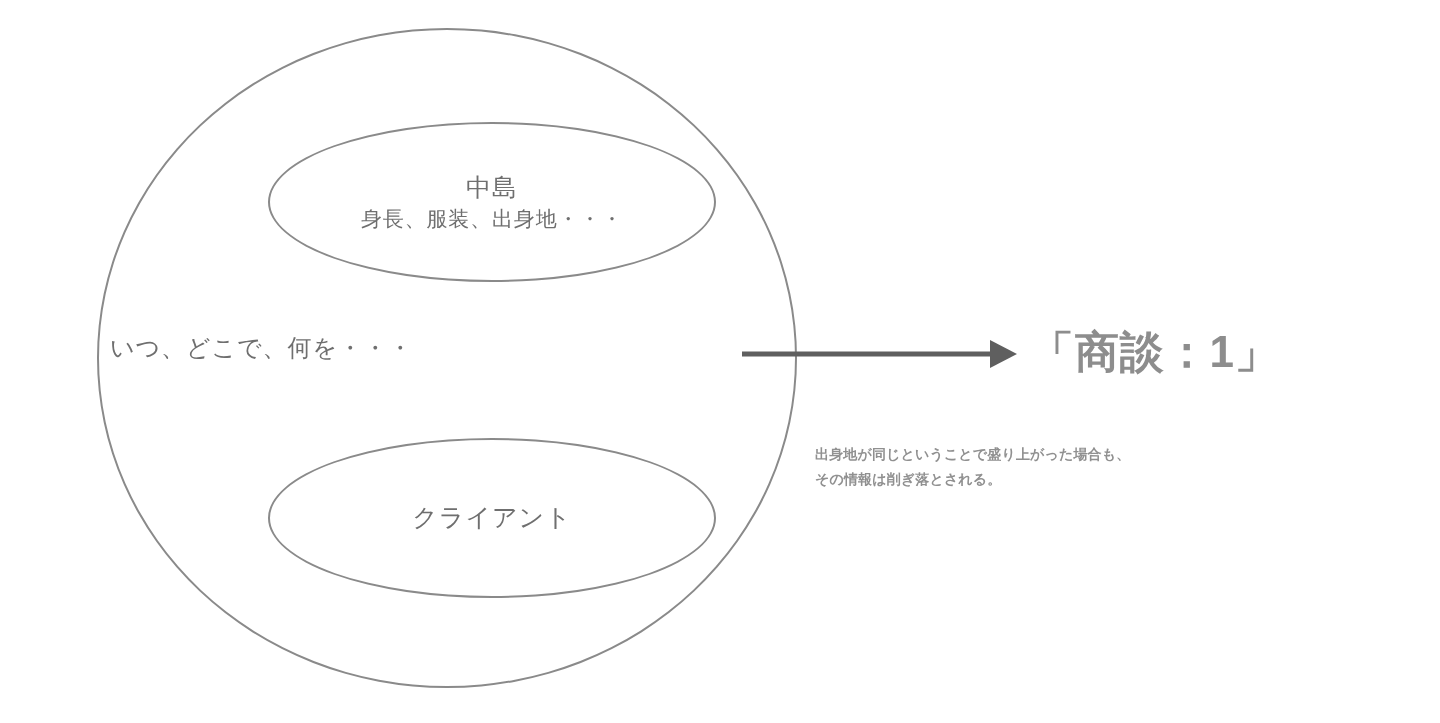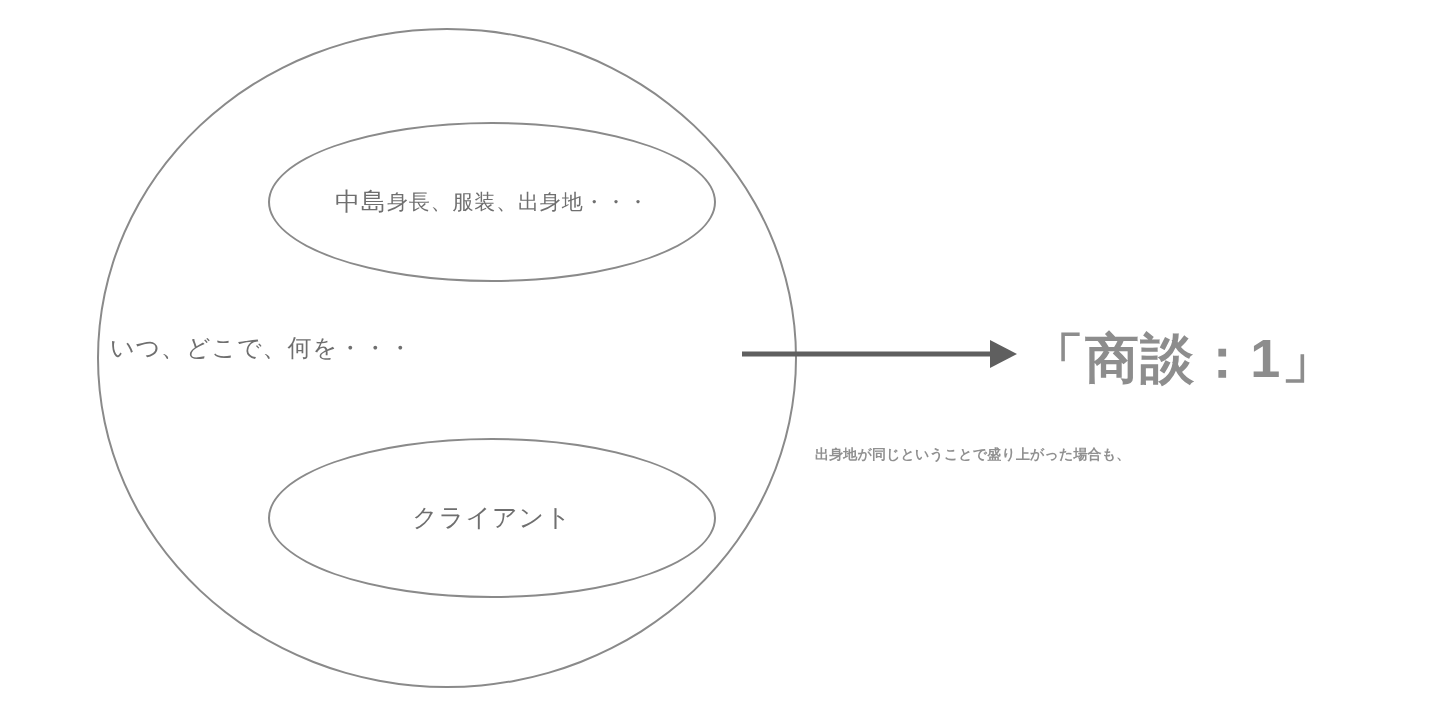--- a/index.html
+++ b/index.html
@@ -29,21 +29,21 @@
     border-radius: 50%;
     box-sizing: border-box;
   }
   
   .inner-ellipse {
     position: absolute;
     border: 2px solid #8a8a8a;
     border-radius: 50%;
     box-sizing: border-box;
     display: flex;
-    flex-direction: row;
+    flex-direction: column;
     align-items: center;
     justify-content: center;
   }
   .inner-top {
     left: 268px;
     top: 122px;
     width: 448px;
     height: 160px;
   }
   .inner-bottom {
@@ -82,21 +82,21 @@
     left: 742px;
     top: 336px;
     width: 275px;
     height: 36px;
   }
   
   .result-label {
     position: absolute;
     left: 1030px;
     top: 323px;
-    font-size: 54px;
+    font-size: 44px;
     font-weight: bold;
     letter-spacing: 0.02em;
     color: #8d8d8d;
     white-space: nowrap;
   }
   
   .note {
     position: absolute;
     left: 815px;
     top: 442px;
@@ -133,15 +133,16 @@
     <svg width="275" height="36" viewBox="0 0 275 36" aria-hidden="true">
       <line x1="0" y1="18" x2="248" y2="18" stroke="#5f5f5f" stroke-width="5"></line>
       <polygon points="248,4 275,18 248,32" fill="#5f5f5f"></polygon>
     </svg>
   </div>
 
   <div class="result-label">「商談：1」</div>
 
   <div class="note">
     <div>出身地が同じということで盛り上がった場合も、</div>
+    <div>その情報は削ぎ落とされる。</div>
   </div>
 
 </div>
 
 </body></html>

